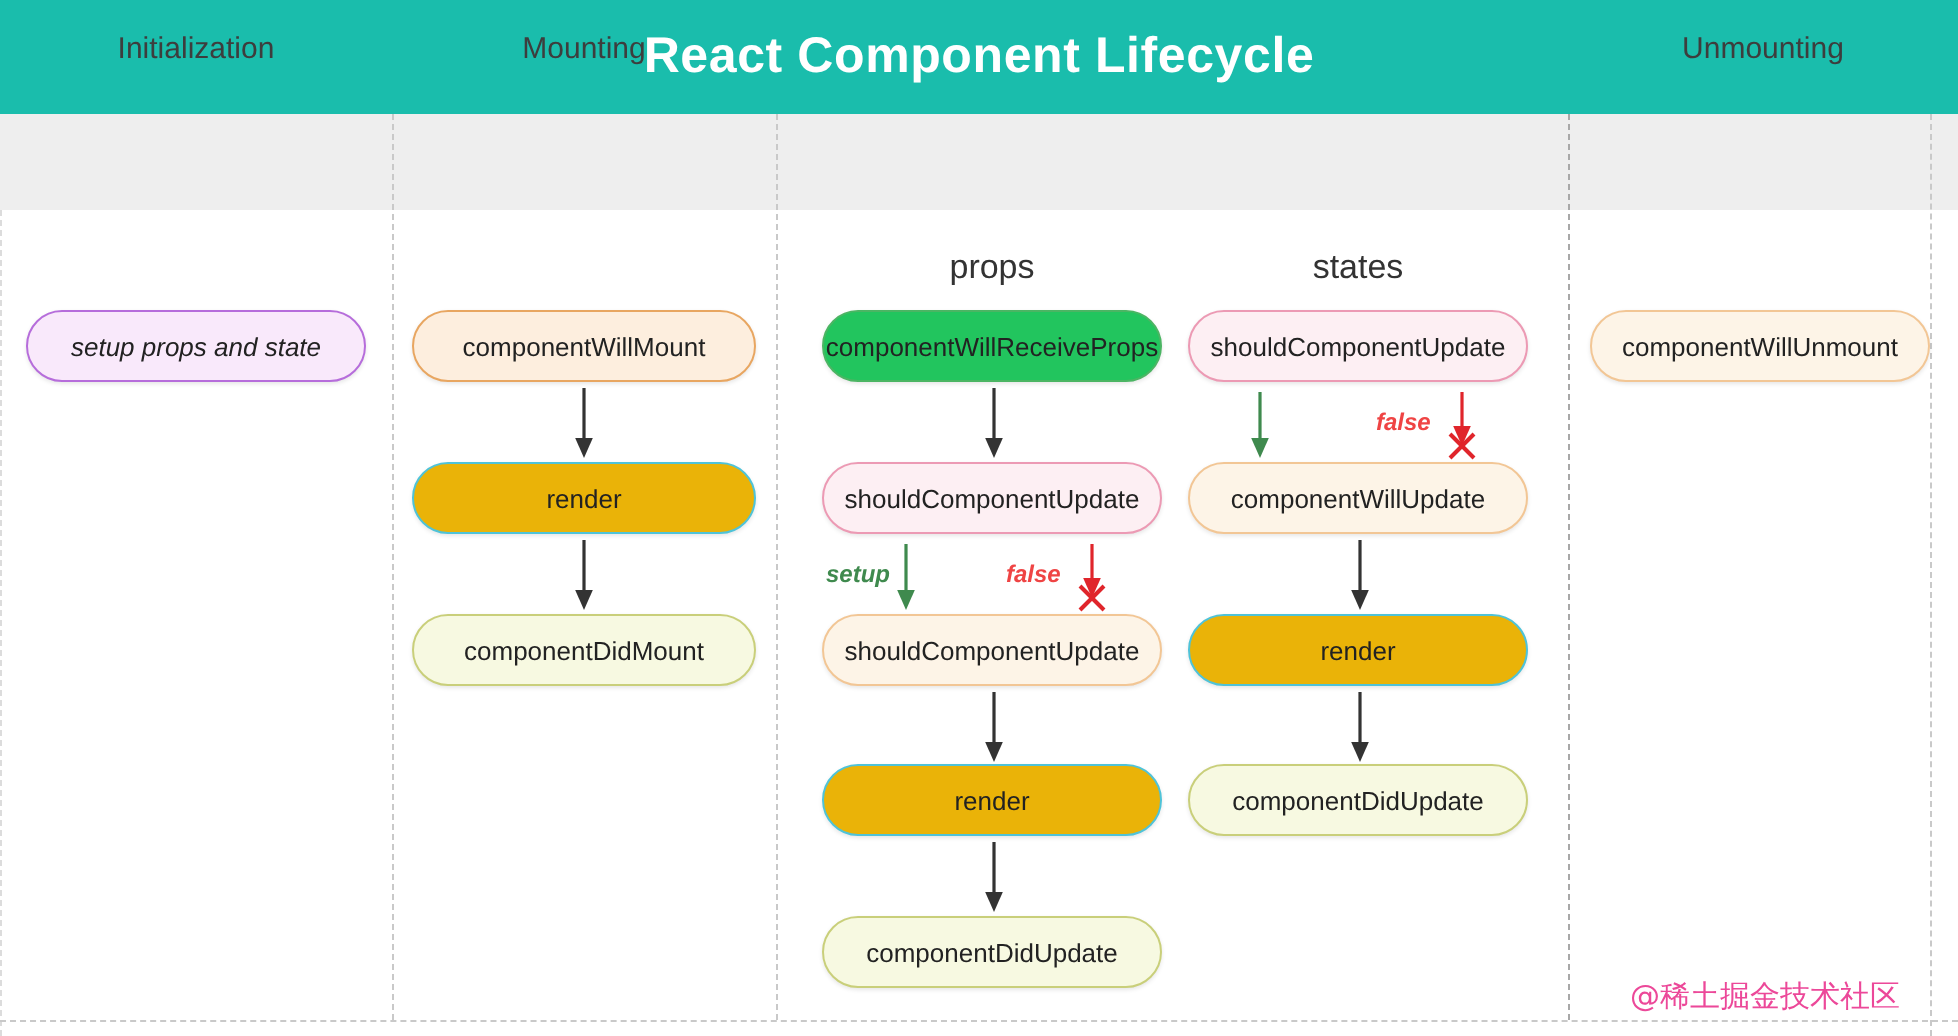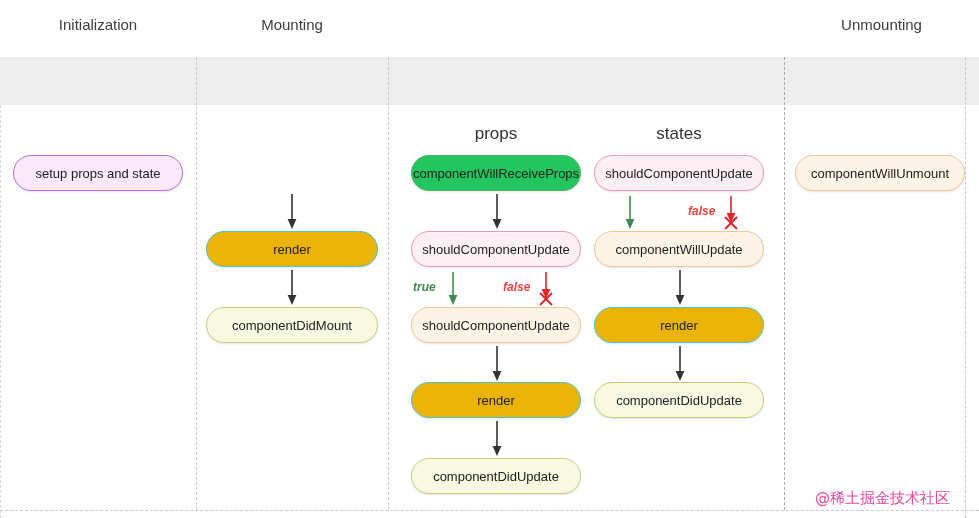--- a/index.html
+++ b/index.html
@@ -110,39 +110,43 @@
     font-size:15px;
     white-space:nowrap;
     font-family:"DejaVu Sans",sans-serif;
   }
 </style>
 </head>
 <body>
 
 <div id="diagram">
 
+  <div class="title-bar">
+    <div class="title-text">React Component Lifecycle</div>
+  </div>
 
   <div class="header-strip"></div>
 
   <div class="col-head" style="left:196px;width:192px;">Mounting</div>
   <div class="col-head" style="left:0px;width:196px;">Initialization</div>
   <div class="col-head" style="left:784px;width:195px;">Unmounting</div>
 
   <div class="vdiv" style="left:196px;height:453px;"></div>
   <div class="vdiv" style="left:388px;height:453px;"></div>
   <div class="vdiv strong" style="left:784px;height:453px;"></div>
   <div class="frame-left"></div>
   <div class="frame-right"></div>
   <div class="frame-bottom"></div>
 
   <div class="group-label" style="left:406px;top:124px;width:180px;">props</div>
   <div class="group-label" style="left:589px;top:124px;width:180px;">states</div>
 
-  <div class="node n-purple" style="left:13px;top:155px;width:170px;">setup props and state</div>
-
+  <div class="node n-purple" style="left:13px;top:155px;width:170px;font-style:italic;">setup props and state</div>
+
+  <div class="node n-orange" style="left:206px;top:155px;width:172px;">componentWillMount</div>
 
   <div class="arrow" style="left:283px;top:194px;">
     <svg width="18" height="36" viewBox="0 0 18 36">
       <line x1="9" y1="0" x2="9" y2="27" stroke="#333" stroke-width="1.6"></line>
       <polygon points="9,35 4.6,25 13.4,25" fill="#333"></polygon>
     </svg>
   </div>
 
   <div class="node n-cyan" style="left:206px;top:231px;width:172px;">render</div>
 
@@ -159,21 +163,21 @@
 
   <div class="arrow" style="left:488px;top:194px;">
     <svg width="18" height="36" viewBox="0 0 18 36">
       <line x1="9" y1="0" x2="9" y2="27" stroke="#333" stroke-width="1.6"></line>
       <polygon points="9,35 4.6,25 13.4,25" fill="#333"></polygon>
     </svg>
   </div>
 
   <div class="node n-pink" style="left:411px;top:231px;width:170px;">shouldComponentUpdate</div>
 
-  <div class="flag flag-true" style="left:413px;top:280px;">true</div>
+  <div class="flag flag-true" style="left:413px;top:280px;">setup</div>
   <div class="arrow" style="left:444px;top:272px;">
     <svg width="18" height="34" viewBox="0 0 18 34">
       <line x1="9" y1="0" x2="9" y2="25" stroke="#3f8a4e" stroke-width="1.6"></line>
       <polygon points="9,33 4.6,23 13.4,23" fill="#3f8a4e"></polygon>
     </svg>
   </div>
 
   <div class="flag flag-false" style="left:503px;top:280px;">false</div>
   <div class="arrow" style="left:536px;top:272px;">
     <svg width="20" height="36" viewBox="0 0 20 36">

